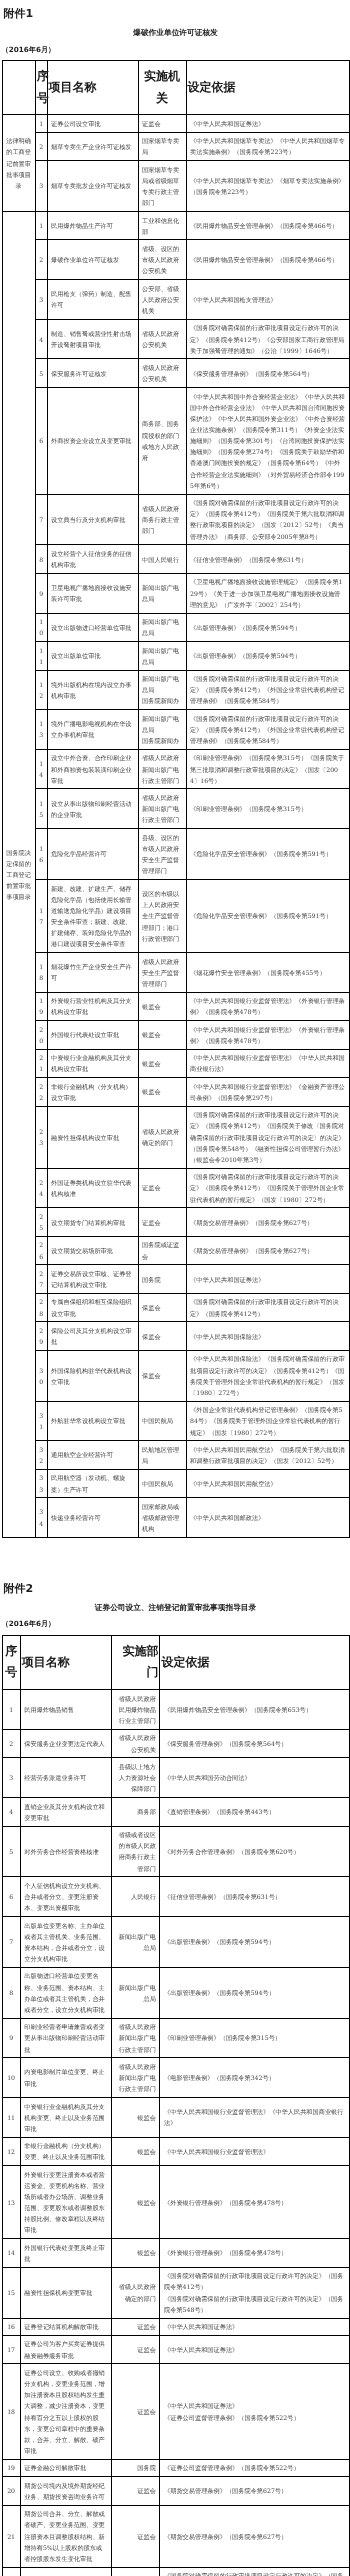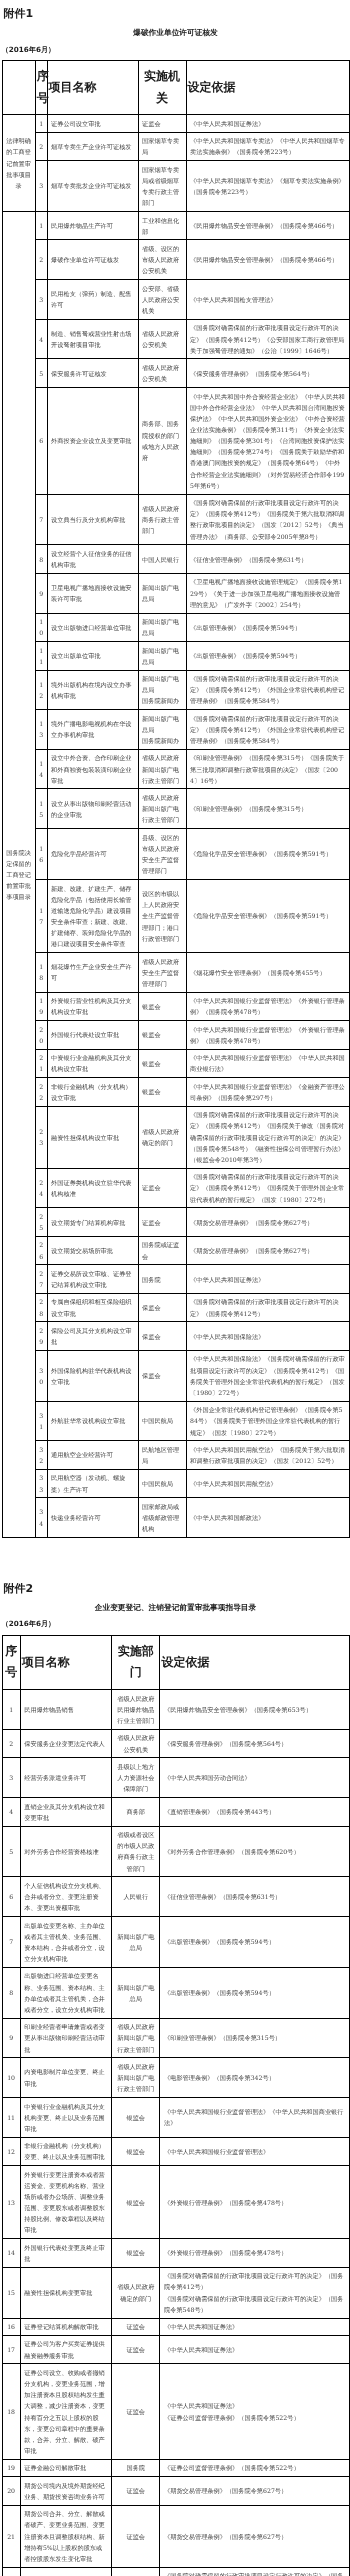--- a/index.html
+++ b/index.html
@@ -41,21 +41,21 @@
     font-weight:bold;font-size:12px;color:#1d1d1d;
     text-align:center;padding:5.2px 1px;
   }
   td.col-group{width:10.3px;padding:2.1px 4.6px;text-align:center;}
   .t1 .col-no{width:8.8px;text-align:center;}
   .t1 .col-name{width:88px;text-align:left;}
   .t1 .col-agency{width:45px;margin-left:43px;}
   .t1 .col-basis{width:160px;text-align:left;}
   .t2 .col-no{width:14.4px;text-align:center;}
   .t2 .col-name{width:84px;text-align:left;}
-  .t2 .col-agency{width:43px;text-align:center;margin-top:14px;}
+  .t2 .col-agency{width:43px;text-align:right;margin-top:14px;}
   .t2 .col-basis{width:177px;text-align:left;}
   .gap{height:40px;}
 </style>
 </head>
 <body>
 
 <div class="page">
 
   <div class="att-label">附件1</div>
   <div class="doc-title">爆破作业单位许可证核发</div>
@@ -297,21 +297,21 @@
           <td class="col-name">快递业务经营许可</td>
           <td class="col-agency">国家邮政局或省级邮政管理机构</td>
           <td class="col-basis">《中华人民共和国邮政法》</td>
         </tr>
       </tbody>
   </table>
 
   <div class="gap"></div>
 
   <div class="att-label">附件2</div>
-  <div class="doc-title">企业变更登记、注销登记前置审批事项指导目录</div>
+  <div class="doc-title">证券公司设立、注销登记前置审批事项指导目录</div>
   <div class="doc-subtitle">（2016年6月）</div>
 
   <table class="catalog t2">
     <thead>
       <tr>
         <th class="col-no">序号</th>
         <th class="col-name">项目名称</th>
         <th class="col-agency">实施部门</th>
         <th class="col-basis">设定依据</th>
       </tr>

